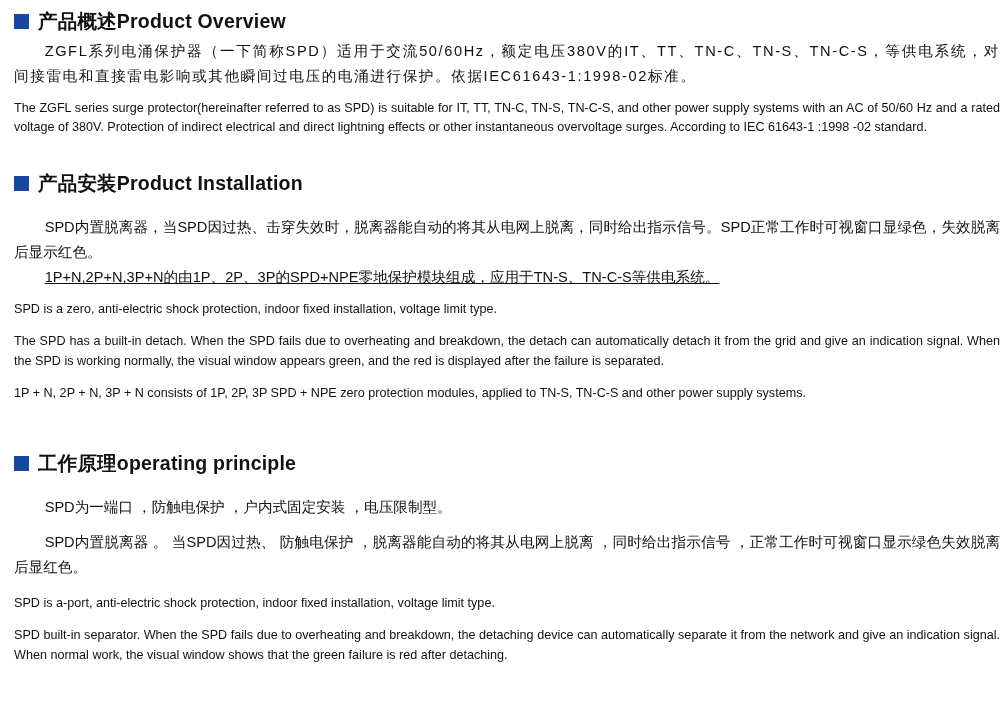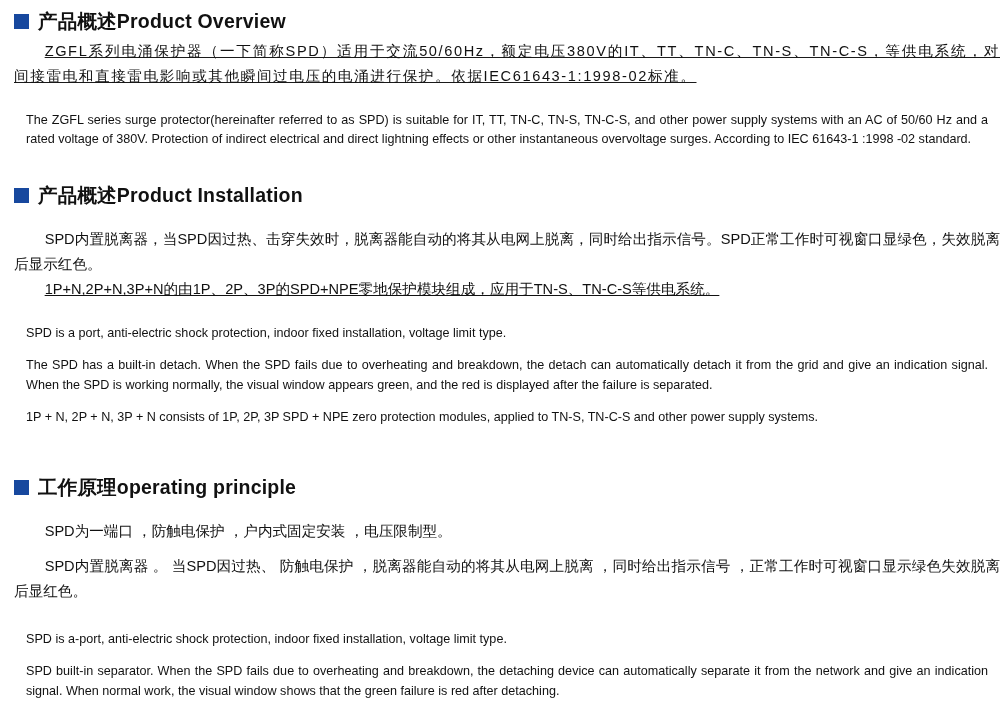--- a/index.html
+++ b/index.html
@@ -56,24 +56,24 @@
   }
   .cn.wide {
     letter-spacing: 1.6px;
   }
   
   .en {
     font-size: 12.6px;
     line-height: 1.56;
     color: #111111;
     text-align: justify;
-    margin: 12px;
+    margin: 0;
   }
   
-  .block-overview { margin-top: 2px; text-decoration: underline; }
+  .block-overview { margin-top: 2px; }
   .gap-sm { height: 9px; }
   .gap-md { height: 14px; }
   .gap-xl { height: 34px; }
   .en-stack > p { margin-bottom: 0; }
   .en-stack > p + p { margin-top: 13px; }
   .cn-stack > p + p { margin-top: 0; text-decoration: underline; }
 </style>
 </head>
 <body>
 
@@ -94,34 +94,34 @@
     <div class="en-stack">
       <p class="en">The ZGFL series surge protector(hereinafter referred to as SPD) is suitable for IT, TT, TN-C, TN-S, TN-C-S, and other power supply systems with an AC of 50/60 Hz and a rated voltage of 380V. Protection of indirect electrical and direct lightning effects or other instantaneous overvoltage surges. According to IEC 61643-1 :1998 -02 standard.</p>
     </div>
   </div>
 
   <div class="gap-xl"></div>
 
   <div class="section">
     <div class="section-head">
       <span class="head-marker"></span>
-      <span class="head-text">产品概述Product Installation</span>
+      <span class="head-text">产品安装Product Installation</span>
     </div>
 
     <div class="gap-md"></div>
 
     <div class="cn-stack">
       <p class="cn indent">SPD内置脱离器，当SPD因过热、击穿失效时，脱离器能自动的将其从电网上脱离，同时给出指示信号。SPD正常工作时可视窗口显绿色，失效脱离后显示红色。</p>
       <p class="cn indent">1P+N,2P+N,3P+N的由1P、2P、3P的SPD+NPE零地保护模块组成，应用于TN-S、TN-C-S等供电系统。</p>
     </div>
 
     <div class="gap-sm"></div>
 
     <div class="en-stack">
-      <p class="en">SPD is a port, anti-electric shock protection, indoor fixed installation, voltage limit type.</p>
+      <p class="en">SPD is a zero, anti-electric shock protection, indoor fixed installation, voltage limit type.</p>
       <p class="en">The SPD has a built-in detach. When the SPD fails due to overheating and breakdown, the detach can automatically detach it from the grid and give an indication signal. When the SPD is working normally, the visual window appears green, and the red is displayed after the failure is separated.</p>
       <p class="en">1P + N, 2P + N, 3P + N consists of 1P, 2P, 3P SPD + NPE zero protection modules, applied to TN-S, TN-C-S and other power supply systems.</p>
     </div>
   </div>
 
   <div class="gap-xl"></div>
   <div class="gap-md"></div>
 
   <div class="section">
     <div class="section-head">

